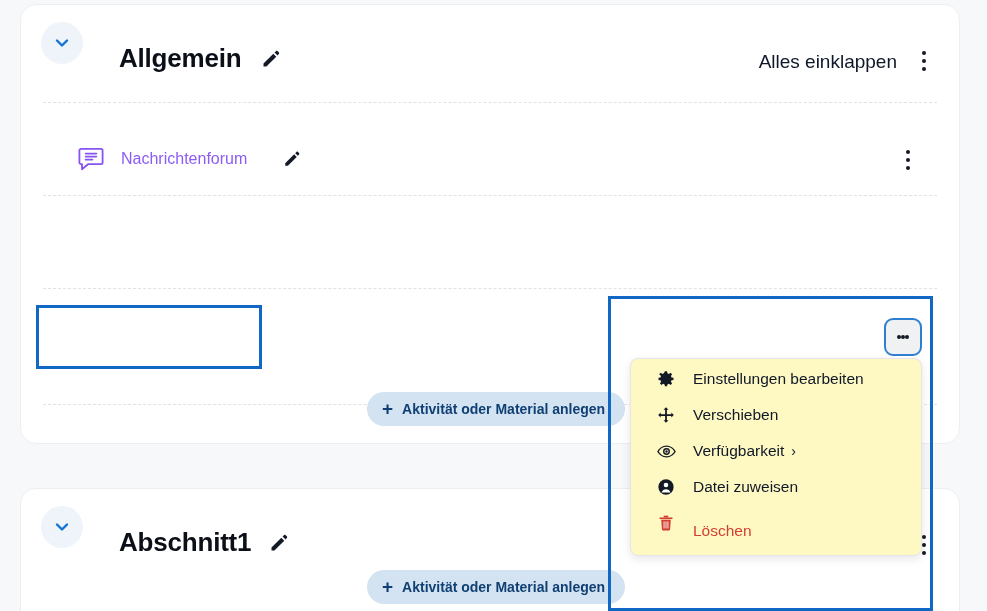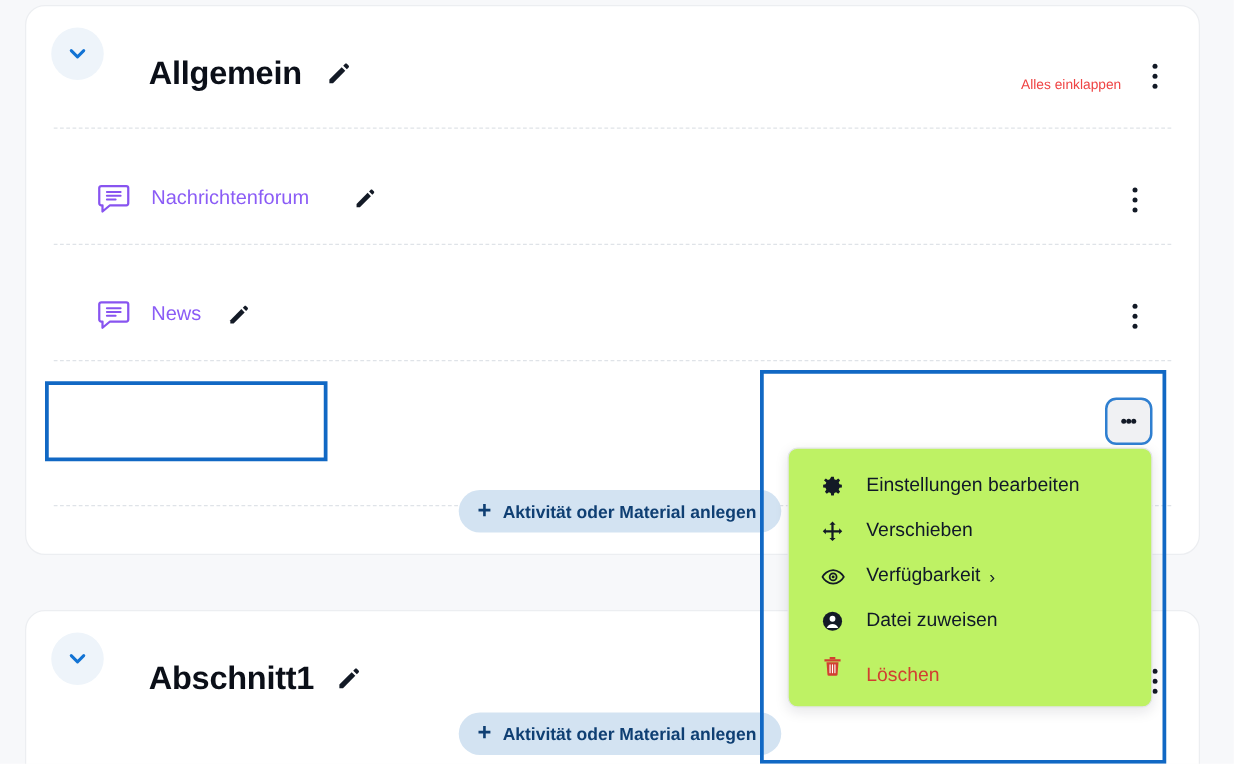--- a/index.html
+++ b/index.html
@@ -69,26 +69,25 @@
     position: absolute;
     top: 44px;
     cursor: pointer;
     line-height: 0;
   }
 
   .collapse-all-link {
     position: absolute;
     right: 62px;
     top: 46px;
-    font-size: 11px;
-    color: #ef4444;
+    font-size: 19px;
+    color: #0f172a;
     text-decoration: none;
     cursor: pointer;
     white-space: nowrap;
-    margin-top: 11px;
   }
 
   
   .kebab {
     width: 22px;
     display: flex;
     flex-direction: column;
     align-items: center;
     gap: 4px;
     cursor: pointer;
@@ -171,22 +170,22 @@
     position: relative;
     top: -1px;
   }
 
   
   .dropdown-menu {
     position: absolute;
     left: 630px;
     top: 358px;
     width: 290px;
-    padding: 12px 0 14px 0;
-    background: #bef264;
+    padding: 2px 0 14px 0;
+    background: #fef9c3;
     border: 1px solid #e3e5e8;
     border-radius: 8px;
     box-shadow: 0 3px 10px rgba(16, 24, 40, 0.10);
     z-index: 40;
   }
   .menu-item {
     height: 36px;
     display: flex;
     align-items: center;
     padding-left: 26px;
@@ -304,40 +303,20 @@
       </span>
       <button class="kebab kebab-abs" style="right:40px; top:22px;">
         <i></i>
           <i></i>
           <i></i>
       </button>
     </div>
 
     <div class="dashed" style="top:190px;"></div>
 
-    <div class="activity-row" style="top:216px;">
-      <span class="act-icon">
-        <svg width="28" height="28" viewBox="0 0 28 28" aria-hidden="true">
-          <path d="M4 4.8 h20 a1.6 1.6 0 0 1 1.6 1.6 v12.2 a1.6 1.6 0 0 1 -1.6 1.6 h-13 l-6 5 v-5 h-1 a1.6 1.6 0 0 1 -1.6 -1.6 v-12.2 a1.6 1.6 0 0 1 1.6 -1.6 z" fill="none" stroke="#8854f0" stroke-width="1.8" stroke-linejoin="round"></path>
-          <path d="M8.5 9.6 h11 M8.5 12.6 h11 M8.5 15.6 h7" stroke="#8854f0" stroke-width="1.6" stroke-linecap="round"></path>
-        </svg>
-      </span>
-      <a class="act-name">News</a>
-      <span class="act-pencil" style="left:161px;">
-        <svg width="18" height="18" viewBox="0 0 24 24" aria-hidden="true">
-          <path d="M3 17.5 L3 21 L6.5 21 L18.3 9.2 L14.8 5.7 Z" fill="#131a26"></path>
-          <path d="M16.3 4.2 L17.9 2.6 C18.5 2 19.4 2 20 2.6 L21.4 4 C22 4.6 22 5.5 21.4 6.1 L19.8 7.7 Z" fill="#131a26"></path>
-        </svg>
-      </span>
-      <button class="kebab kebab-abs" style="right:40px; top:22px;">
-        <i></i>
-          <i></i>
-          <i></i>
-      </button>
-    </div>
 
     <div class="dashed" style="top:283px;"></div>
 
 
     <div class="dashed" style="top:399px;"></div>
 
     <button class="add-activity-btn" style="left:346px; top:387px;">
       <span class="plus-glyph">+</span>
       <span>Aktivität oder Material anlegen</span>
     </button>

